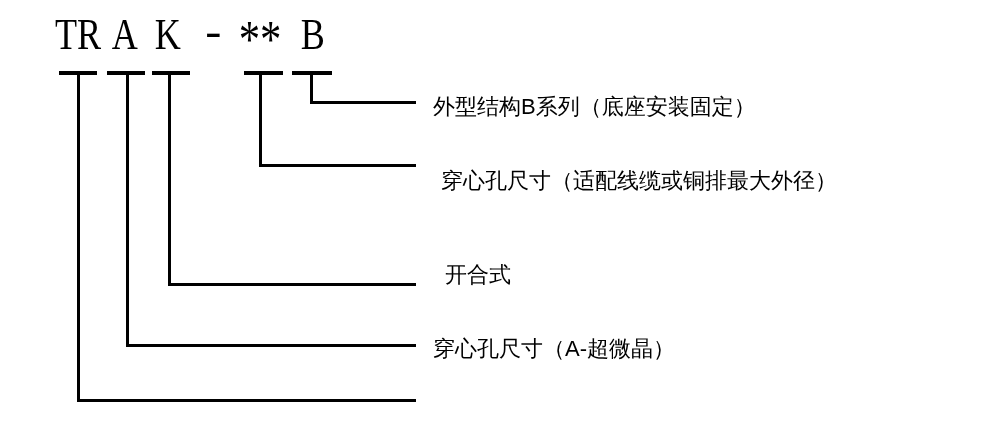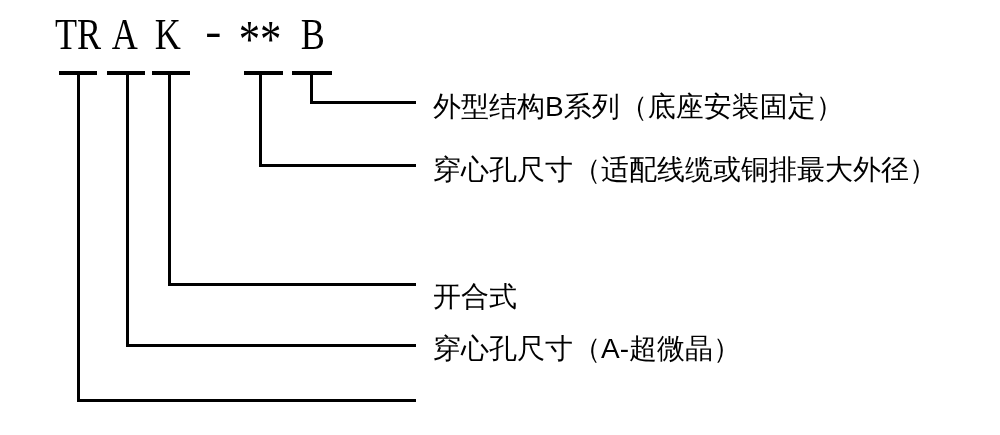--- a/index.html
+++ b/index.html
@@ -66,28 +66,28 @@
   
   .c5-bar  { left: 292px; top: 71px;  width: 40px;  height: 4px; }
   .c5-stem { left: 310px; top: 71px;  width: 3px;   height: 33px; }
   .c5-arm  { left: 310px; top: 101px; width: 106px; height: 3px; }
 
   
   .lbl {
     position: absolute;
     left: 433px;
     font-family: "Liberation Sans", "DejaVu Sans", sans-serif;
-    font-size: 28px;
+    font-size: 22px;
     line-height: 26px;
     color: #000000;
     white-space: nowrap;
   }
   .lbl-1 { top: 94px; }
-  .lbl-2 { top: 157px; }
-  .lbl-3 { top: 284px; }
+  .lbl-2 { top: 168px; margin-left: 8px; }
+  .lbl-3 { top: 262px; margin-left: 12px; }
   .lbl-4 { top: 336px; }
   .lbl-5 { top: 388px; }
 </style>
 </head>
 <body>
 
 <div class="canvas">
 
   <div class="seg" style="left:78px">
       <span>TR</span>

